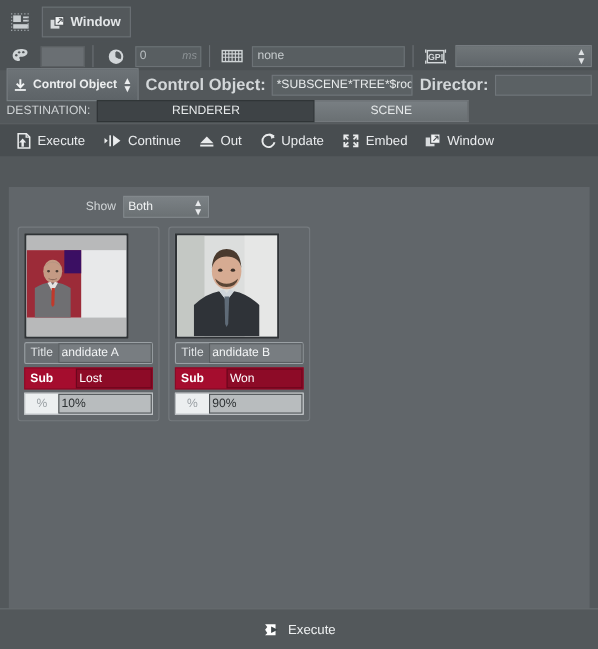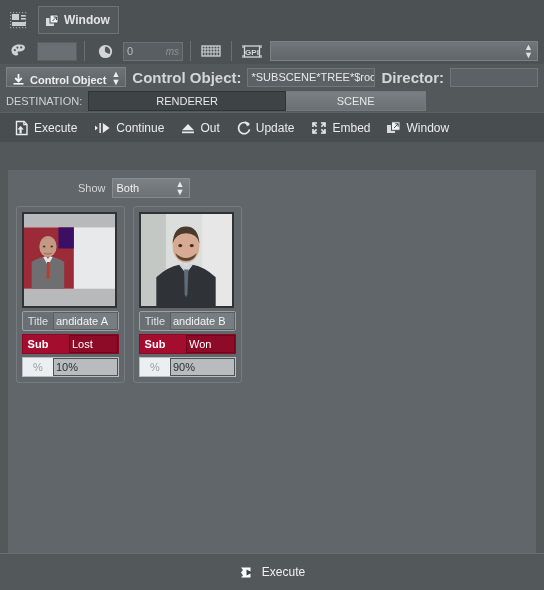--- a/index.html
+++ b/index.html
@@ -67,24 +67,24 @@
     color: #d7dadc; font-size: 11px;
   }
   .combo .spin { margin-left: auto; font-size: 9px; color: #dfe2e4; line-height: 8px; text-align: center; }
 
   
   .row3 {
     display: flex; align-items: center; height: 26px;
     padding: 0 6px; gap: 6px; background: #53585b;
   }
   .dropbtn {
-    height: 20px; padding: 0 5px;
+    height: 30px; padding: 0 5px;
     background: linear-gradient(#6d7377, #5d6367);
     border: 1px solid #7b8185;
-    display: flex; align-items: flex-end; gap: 5px;
+    display: flex; align-items: center; gap: 5px;
     color: #eceeef; font-size: 11px; font-weight: bold;
   }
   .dropbtn .spin { font-size: 9px; line-height: 8px; text-align: center; }
   .lbl { color: #d3d7d9; font-size: 15px; white-space: nowrap; font-weight: bold; }
   .inset-field {
     height: 19px; background: #5b6164; border: 1px solid #70767a;
     display: flex; align-items: center; padding: 0 3px;
     color: #e7eaeb; font-size: 11px; white-space: nowrap; overflow: hidden;
   }
 
@@ -122,21 +122,21 @@
     width: 78px; height: 20px;
     background: linear-gradient(#7b8185, #6b7174);
     border: 1px solid #868c90;
     display: flex; align-items: center; padding: 0 4px;
     color: #f0f2f3; font-size: 11px;
   }
   .show-combo .spin { margin-left: auto; font-size: 9px; line-height: 8px; text-align: center; color: #e8eaec; }
 
   .cards { display: flex; gap: 8px; padding: 8px 0 0 8px; }
   .card {
-    width: 109px; background: #62676b;
+    width: 129px; background: #62676b;
     border: 1px solid #767b7f; border-radius: 3px;
     padding: 5px; display: flex; flex-direction: column; gap: 3px;
   }
   .thumb {
     width: 95px; height: 96px; border: 2px solid #2f3336; background: #cfd0d1;
     position: relative; overflow: hidden;
   }
   .thumb-inner { position: absolute; inset: 0; }
 
   .fld-row { display: flex; align-items: stretch; height: 20px; }
@@ -249,20 +249,23 @@
 
     <div class="icon-btn-plain">
       <svg width="20" height="14" viewBox="0 0 20 14">
         <rect x="1" y="2" width="18" height="10" fill="none" stroke="#cfd4d6" stroke-width="1.3"></rect>
         <g stroke="#cfd4d6" stroke-width="1">
           <path d="M1 5 H19 M1 8 H19"></path>
           <path d="M4 2 V12 M7 2 V12 M10 2 V12 M13 2 V12 M16 2 V12"></path>
         </g>
       </svg>
     </div>
+    <div class="text-field-wide">
+      <span>none</span>
+    </div>
     <div class="vsep"></div>
 
     <div class="icon-btn-plain">
       <svg width="20" height="17" viewBox="0 0 20 17">
         <rect x="2.5" y="3" width="15" height="11" fill="none" stroke="#d4d8da" stroke-width="1.3"></rect>
         <text x="10" y="11.5" font-family="'Liberation Sans',sans-serif" font-size="8" font-weight="bold" fill="#d4d8da" text-anchor="middle">GPI</text>
         <g stroke="#d4d8da" stroke-width="1.2">
           <path d="M1 2 V5 M19 2 V5 M1 12 V15 M19 12 V15"></path>
         </g>
       </svg>

